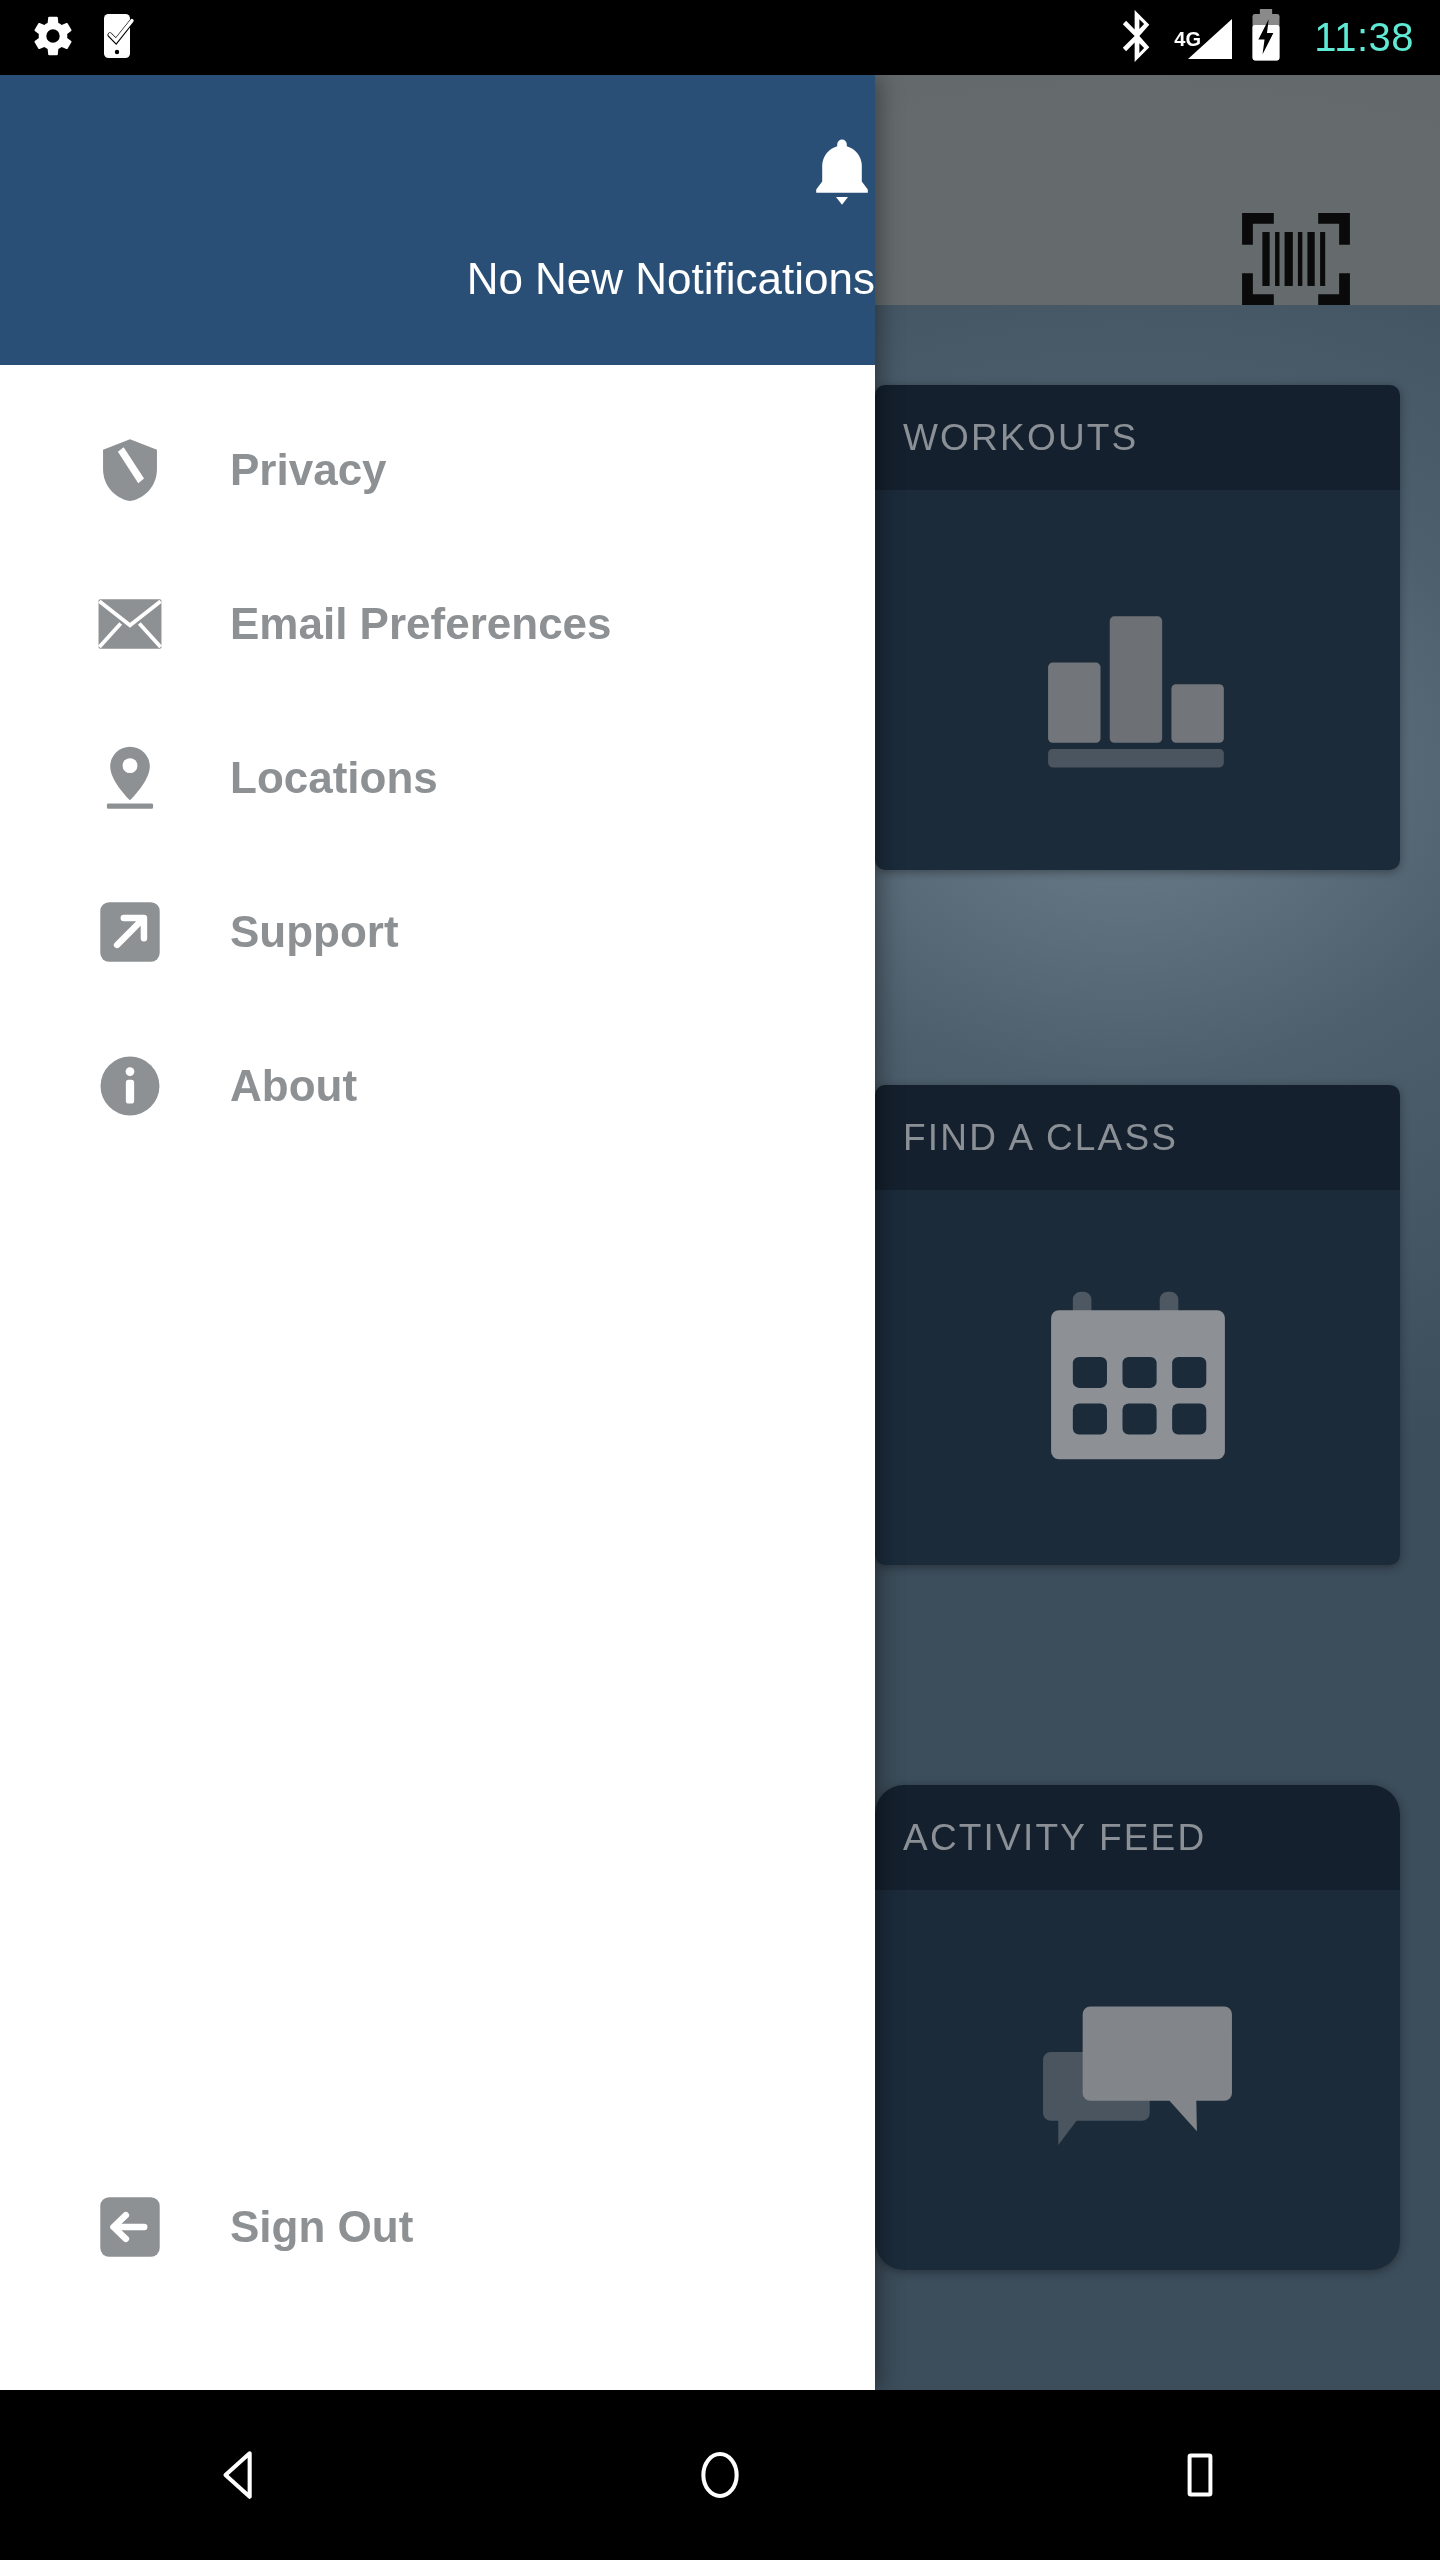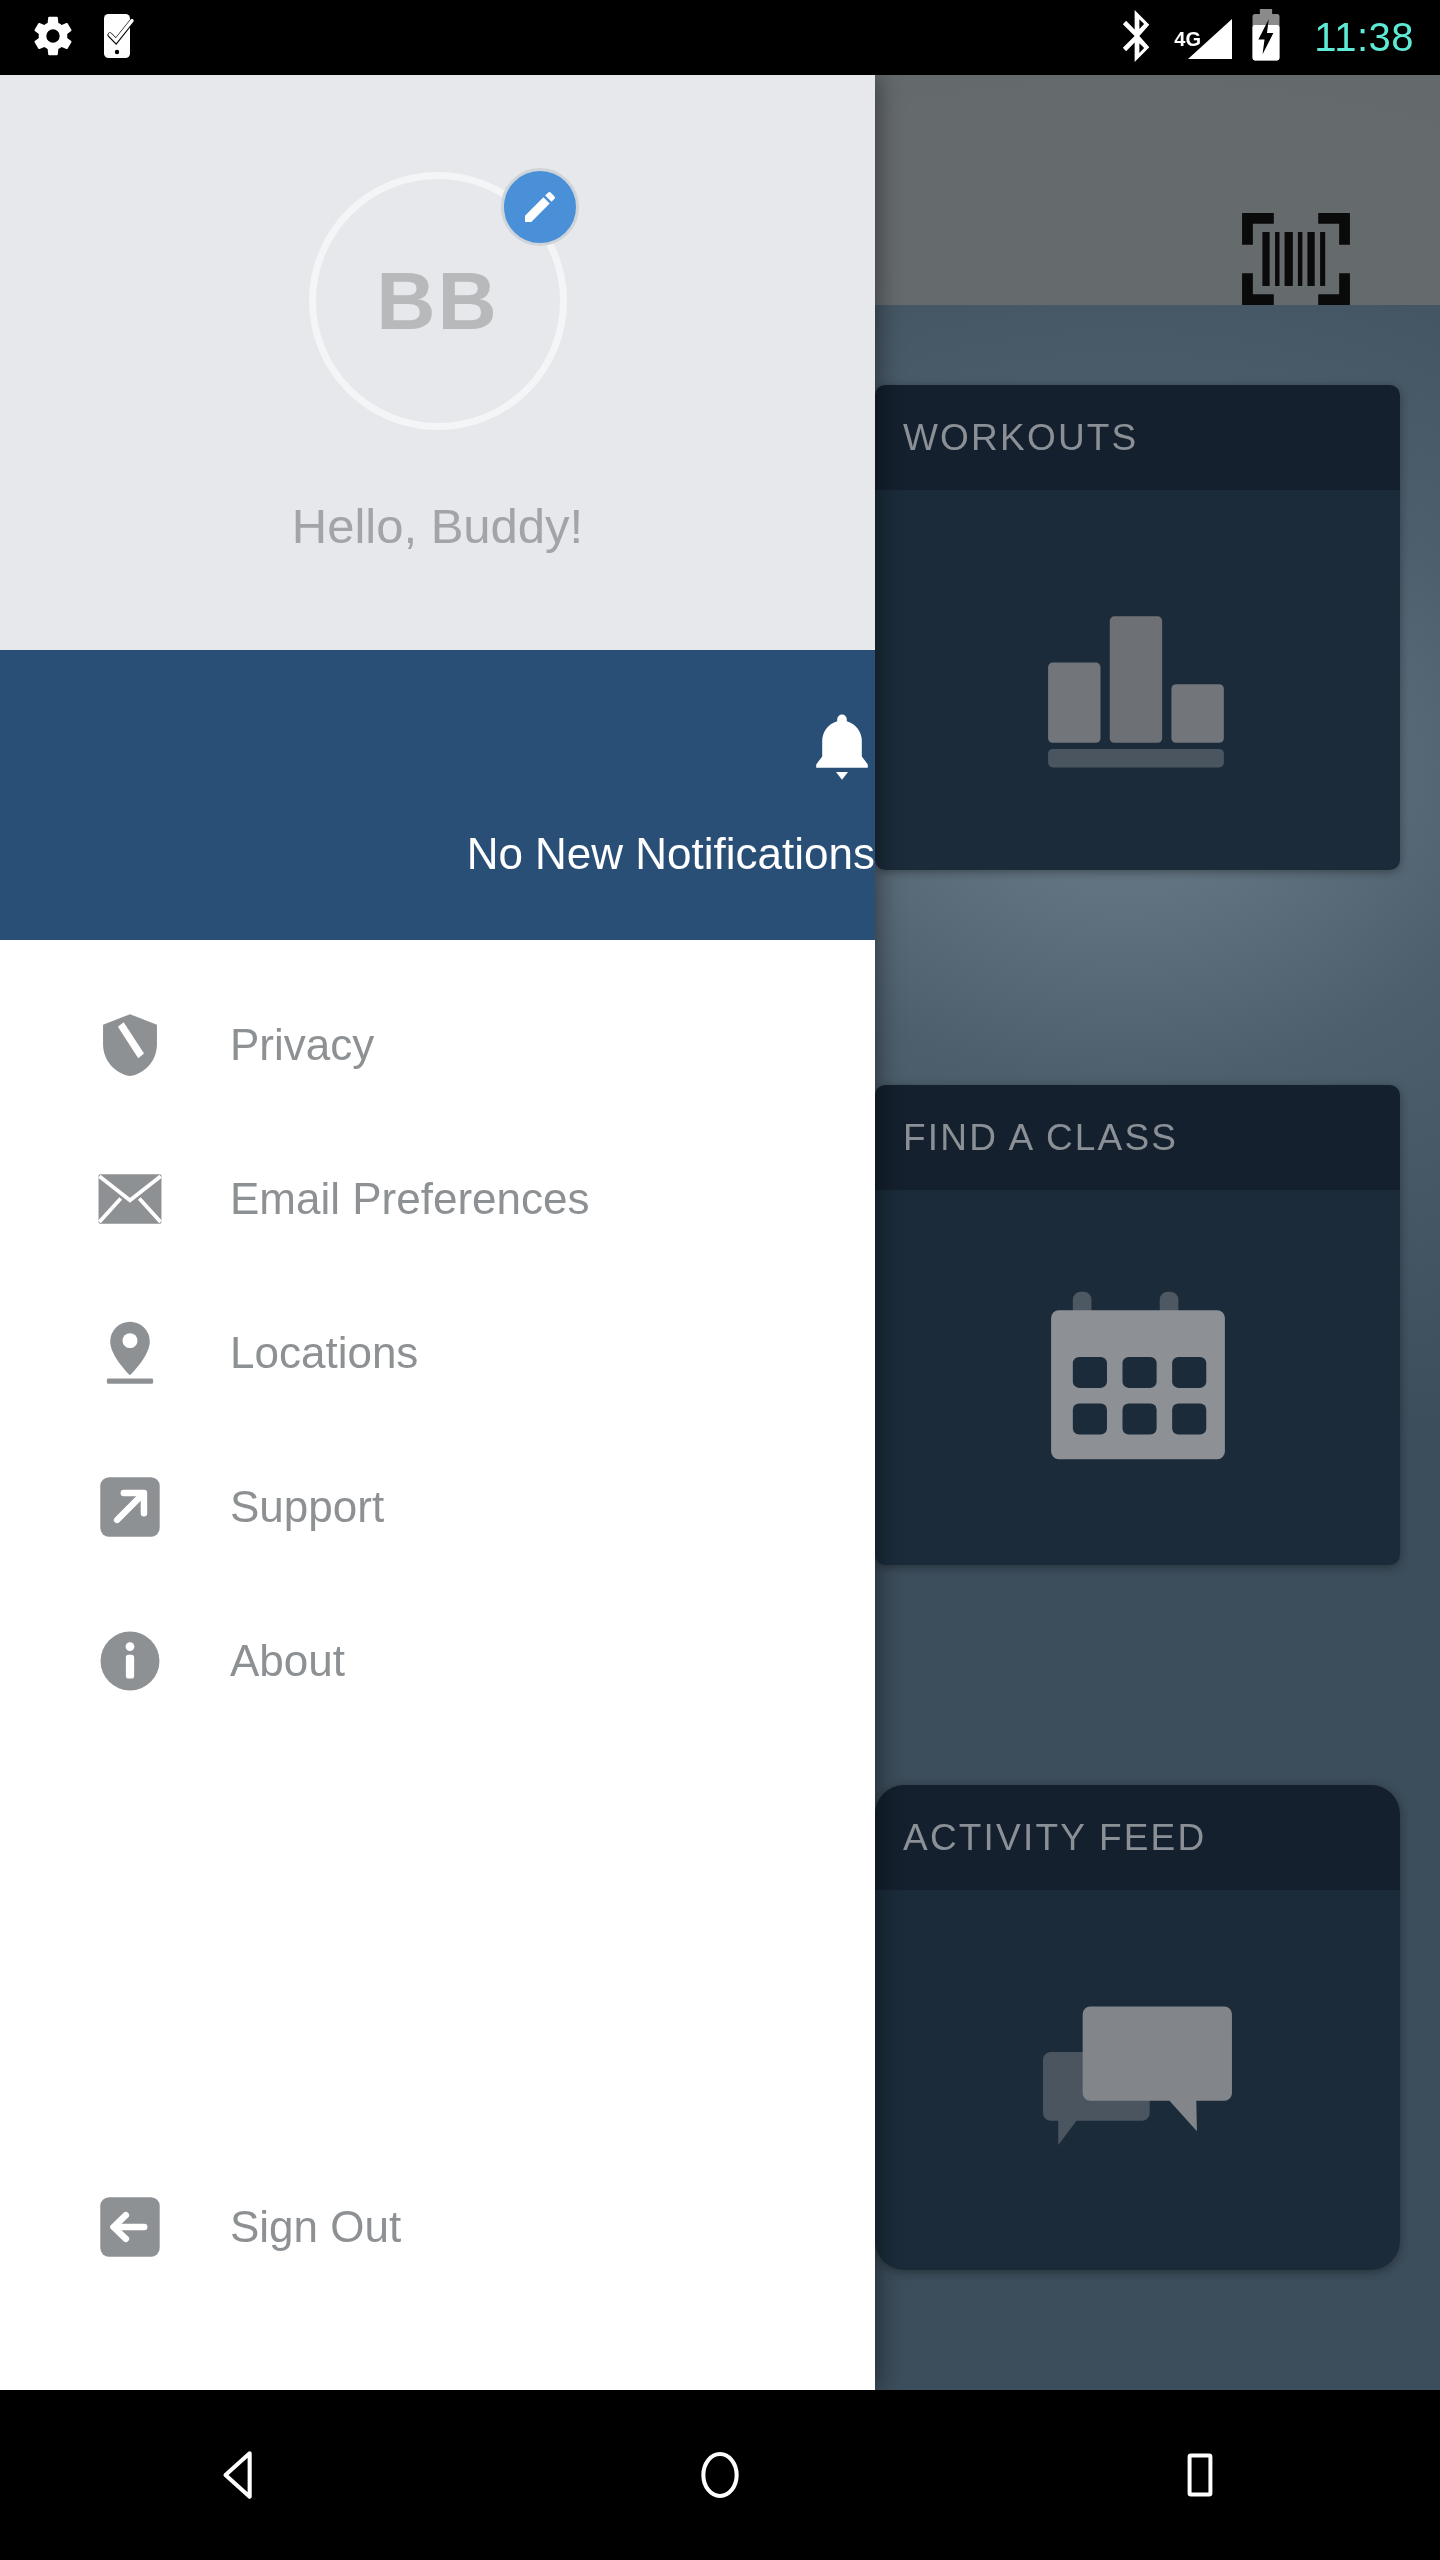--- a/index.html
+++ b/index.html
@@ -105,21 +105,21 @@
 
   #menu-list { padding-top:28px; }
   .menu-item {
     height:154px; display:flex; align-items:center; padding-left:96px;
   }
   .menu-icon {
     width:68px; height:68px; display:flex;
     align-items:center; justify-content:center; flex:none;
   }
   .menu-label {
-    margin-left:66px; font-size:44px; color:#8e9194; font-weight:400;text-align:center;
+    margin-left:66px; font-size:44px; color:#8e9194; font-weight:700;text-align:center;
   }
   #signout-item {
     position:absolute; left:0; top:2075px; width:875px;
     height:154px; display:flex; align-items:center; padding-left:96px;
   }
 
   
   #nav-bar {
     position:absolute; bottom:0; left:0; width:1440px; height:170px;
     background:#000; display:flex; align-items:center;
@@ -232,33 +232,20 @@
         <rect x="13.4" y="6" width="2.6" height="17"></rect>
         <rect x="17.6" y="6" width="1.4" height="17"></rect>
         <rect x="20.6" y="6" width="2.3" height="17"></rect>
         <rect x="24.6" y="6" width="1.6" height="17"></rect>
       </svg>
     </span>
   </div>
 
   <div id="drawer">
 
-    <div id="drawer-header">
-      <div id="avatar-wrap">
-        <div id="avatar">
-          <span id="avatar-initials">BB</span>
-        </div>
-        <div id="avatar-edit-badge">
-          <svg width="40" height="40" viewBox="0 0 24 24" fill="#fff">
-            <path d="M3 17.25V21h3.75L17.8 9.94l-3.75-3.75zM20.7 7.04a1 1 0 0 0 0-1.41l-2.34-2.34a1 1 0 0 0-1.41 0l-1.83 1.83 3.75 3.75z"></path>
-          </svg>
-        </div>
-      </div>
-      <div id="greeting">Hello, Buddy!</div>
-    </div>
 
     <div id="notif-banner">
       <span>
         <svg width="66" height="72" viewBox="0 0 22 24" fill="#fff">
           <path d="M11 1.2a1.6 1.6 0 0 1 1.6 1.6v.6A6.9 6.9 0 0 1 17.6 10v5.2l2 2.6v1.1H2.4v-1.1l2-2.6V10a6.9 6.9 0 0 1 5-6.6v-.6A1.6 1.6 0 0 1 11 1.2z"></path>
           <path d="M9 20.3h4l-2 2.6z"></path>
         </svg>
       </span>
       <div id="notif-text">No New Notifications</div>
     </div>

